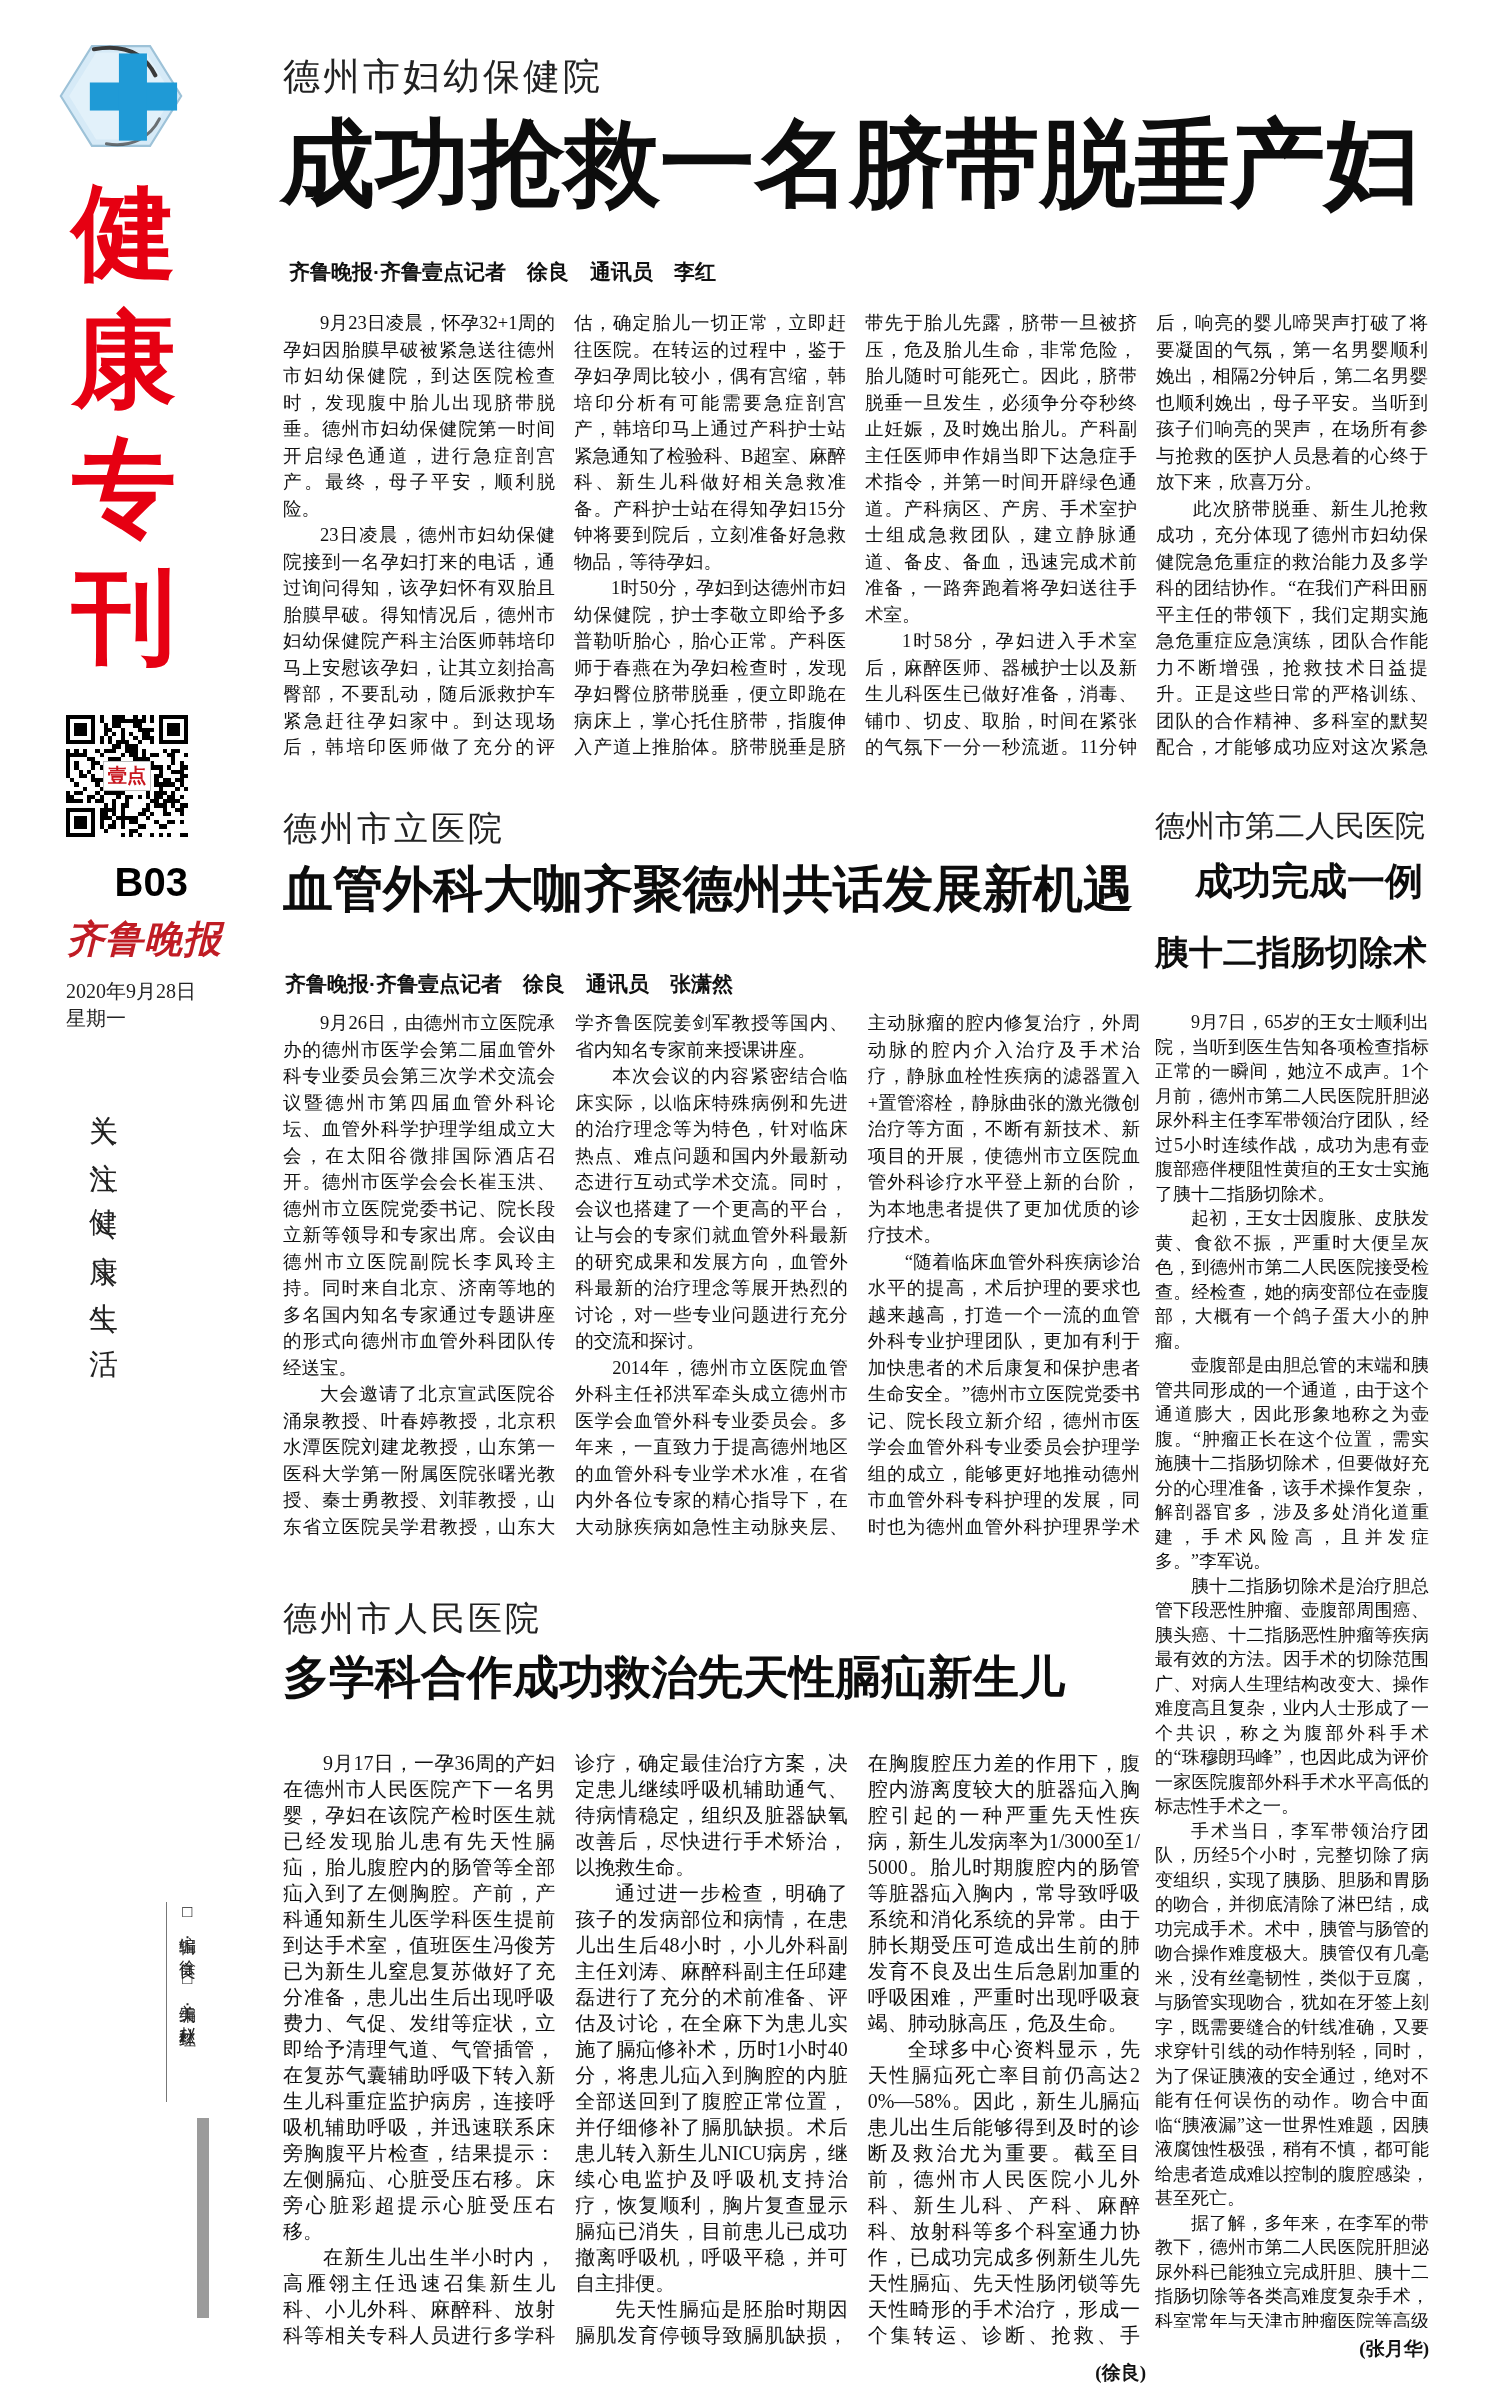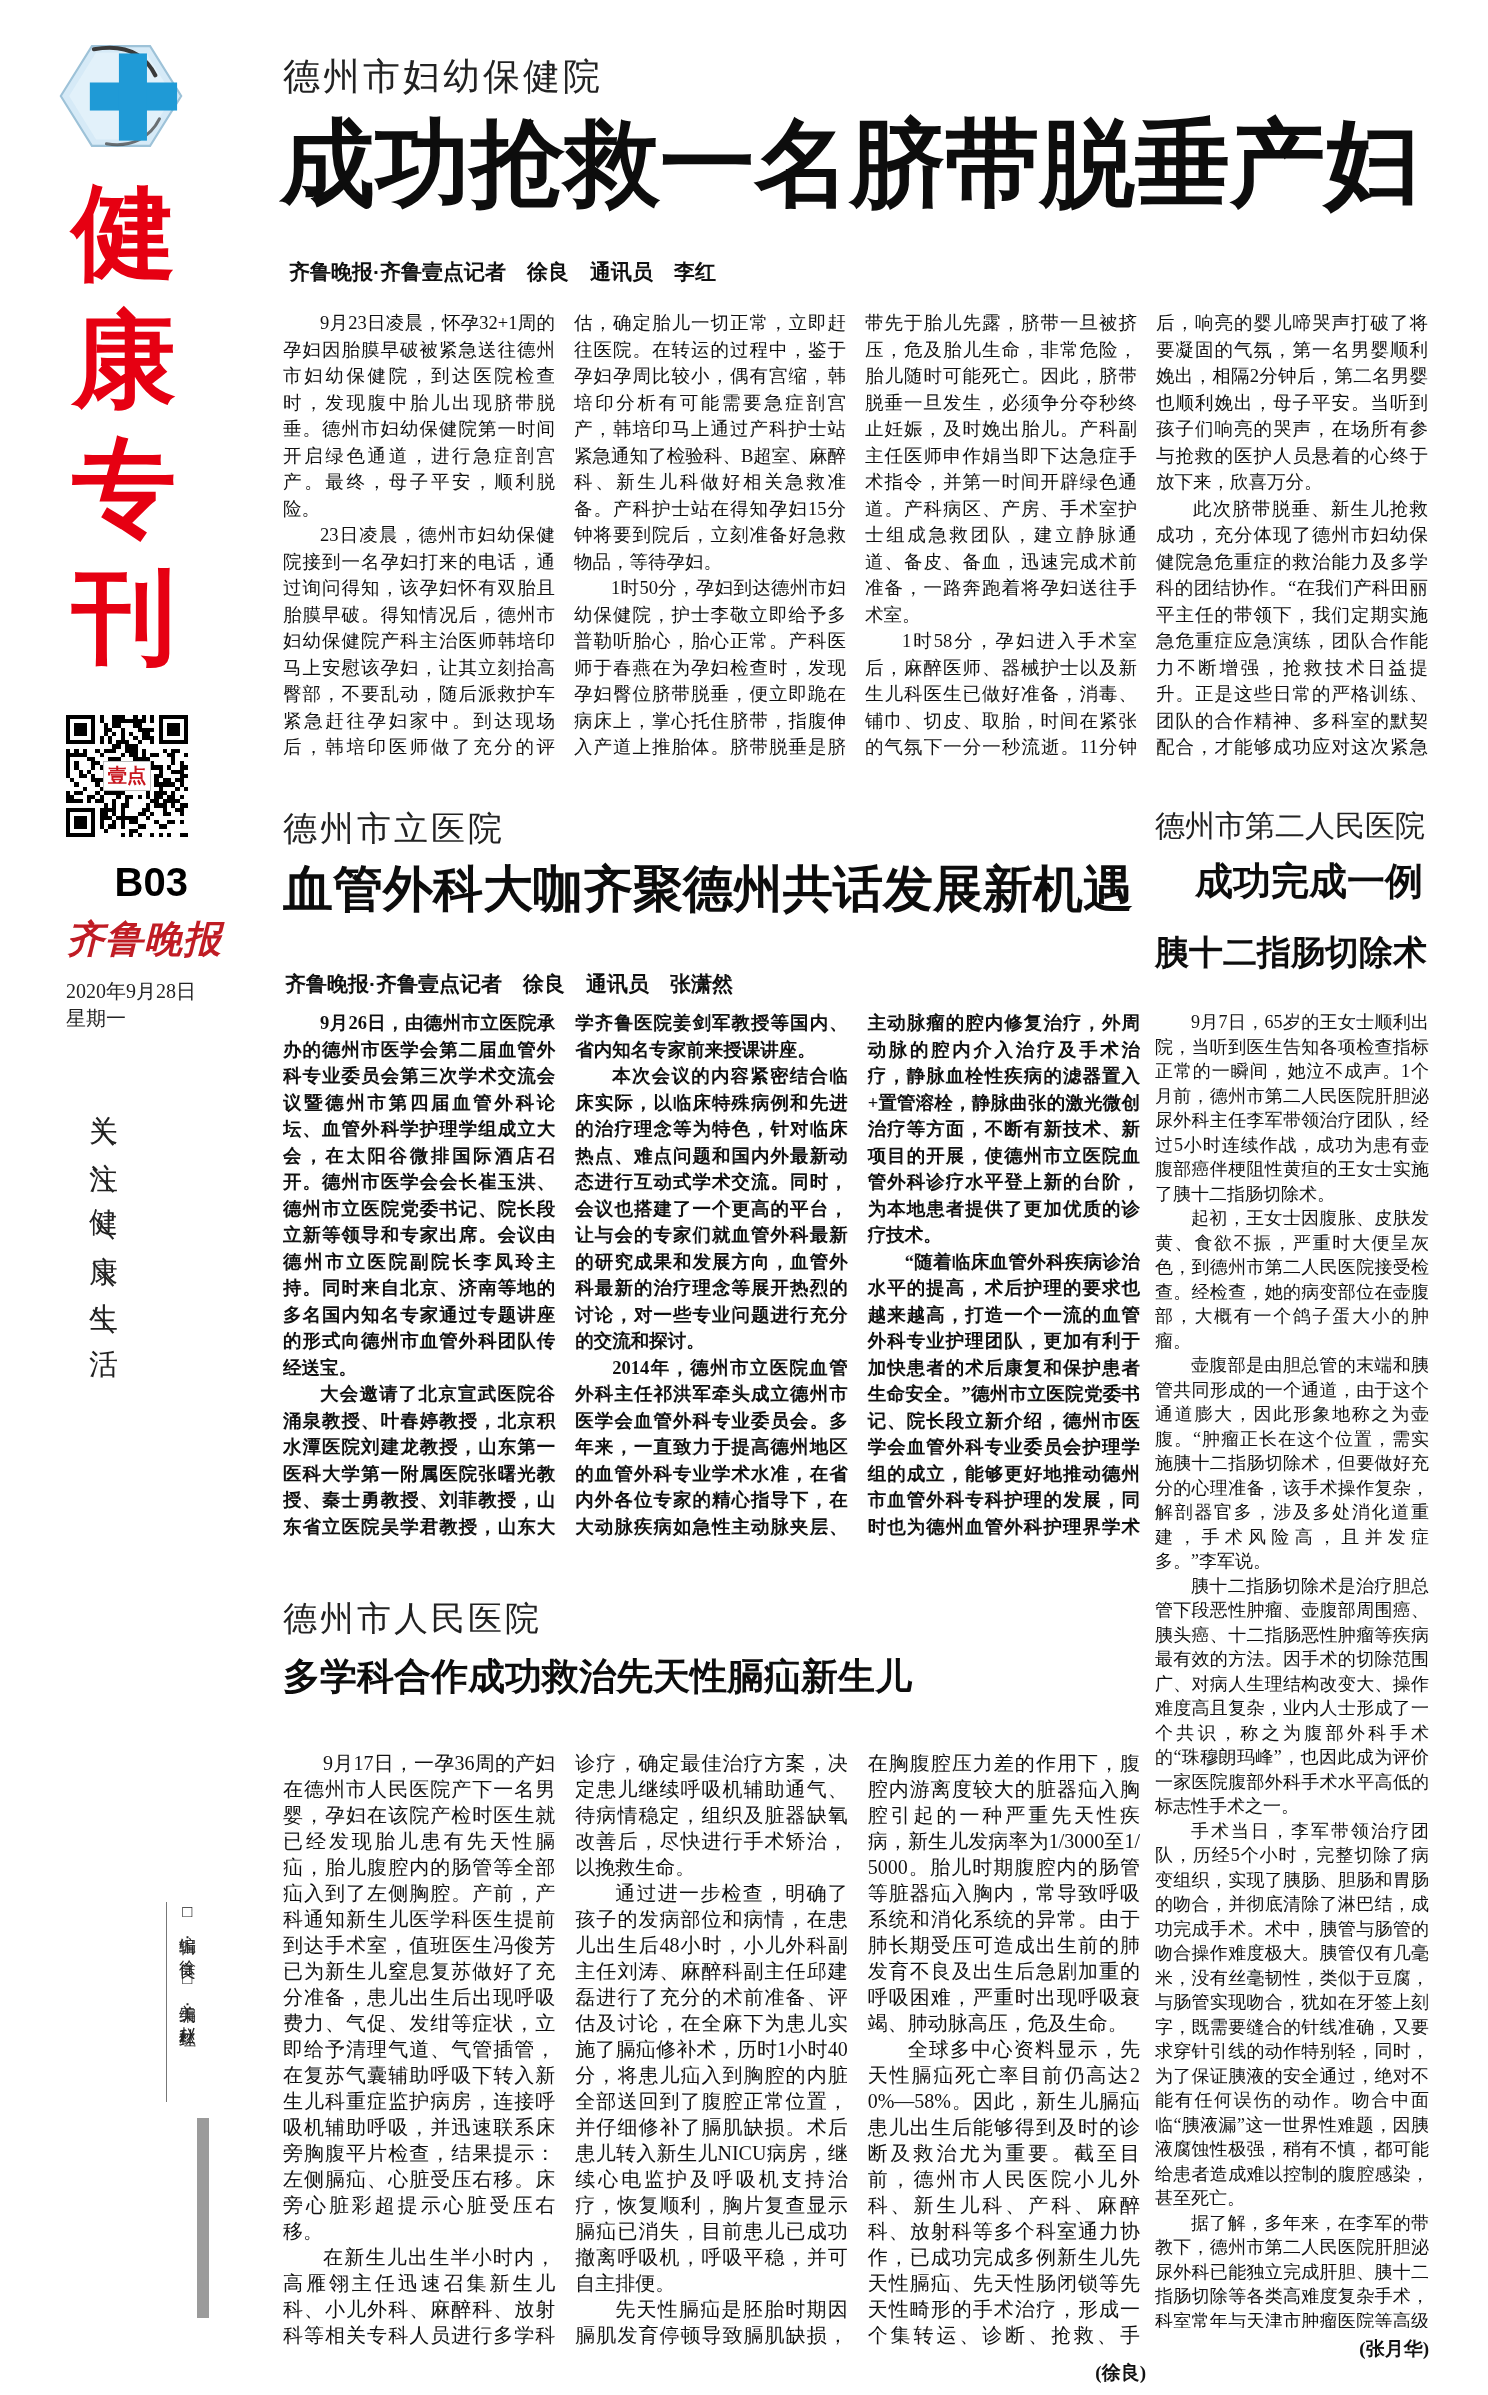--- a/index.html
+++ b/index.html
@@ -32,30 +32,30 @@
   .a1-kicker{left:283px;top:52px;font-size:37px;}
   .a1-headline{left:280px;top:104px;width:1152px;font-size:95px;line-height:118px;}
   .a1-byline{left:289px;top:258px;font-size:21px;}
   .a1-body{left:283px;top:310px;width:1145px;height:456px;column-count:4;column-gap:19px;
            font-size:18.5px;line-height:26.5px;}
   
   .a2-kicker{left:283px;top:806px;font-size:34px;}
   .a2-headline{left:283px;top:858px;width:862px;font-size:50px;line-height:62px;}
   .a2-byline{left:285px;top:970px;font-size:21px;}
   .a2-body{left:283px;top:1010px;width:857px;height:556px;column-count:3;column-gap:20px;
-           font-size:18.5px;line-height:26.5px;font-weight:bold;}
+           font-size:18.5px;line-height:26.5px;}
   
   .a3-kicker{left:1155px;top:806px;width:276px;font-size:30px;letter-spacing:0;}
   .a3-headline1{left:1195px;top:856px;width:276px;font-size:38px;}
   .a3-headline2{left:1155px;top:930px;width:276px;font-size:34px;}
   .a3-body{left:1155px;top:1010px;width:274px;height:1318px;font-size:18px;line-height:24.5px;}
   .a3-sign{left:1155px;top:2336px;width:274px;font-size:19px;}
   
   .a4-kicker{left:283px;top:1596px;font-size:34px;}
-  .a4-headline{left:283px;top:1646px;width:862px;font-size:37px;line-height:62px;}
+  .a4-headline{left:283px;top:1646px;width:862px;font-size:46px;line-height:62px;}
   .a4-body{left:283px;top:1750px;width:857px;height:610px;column-count:3;column-gap:20px;
            font-size:20px;line-height:26px;}
   .a4-sign{left:978px;top:2360px;width:162px;font-size:19px;padding-left:6px;}
 </style>
 </head>
 <body>
 
 <div class="page">
 
   <div class="abs logo">

